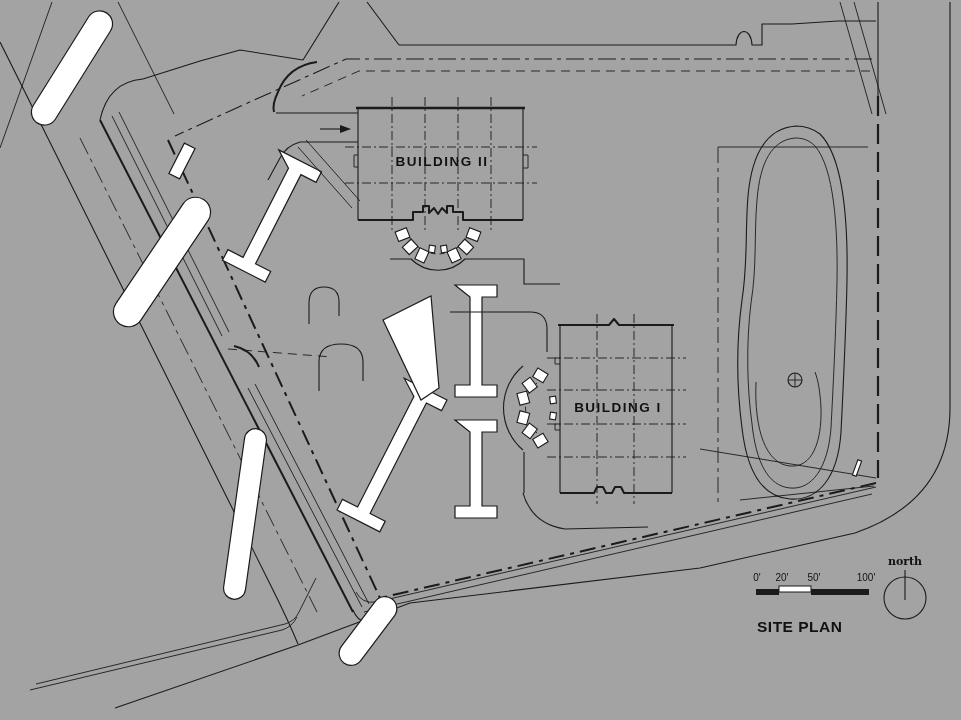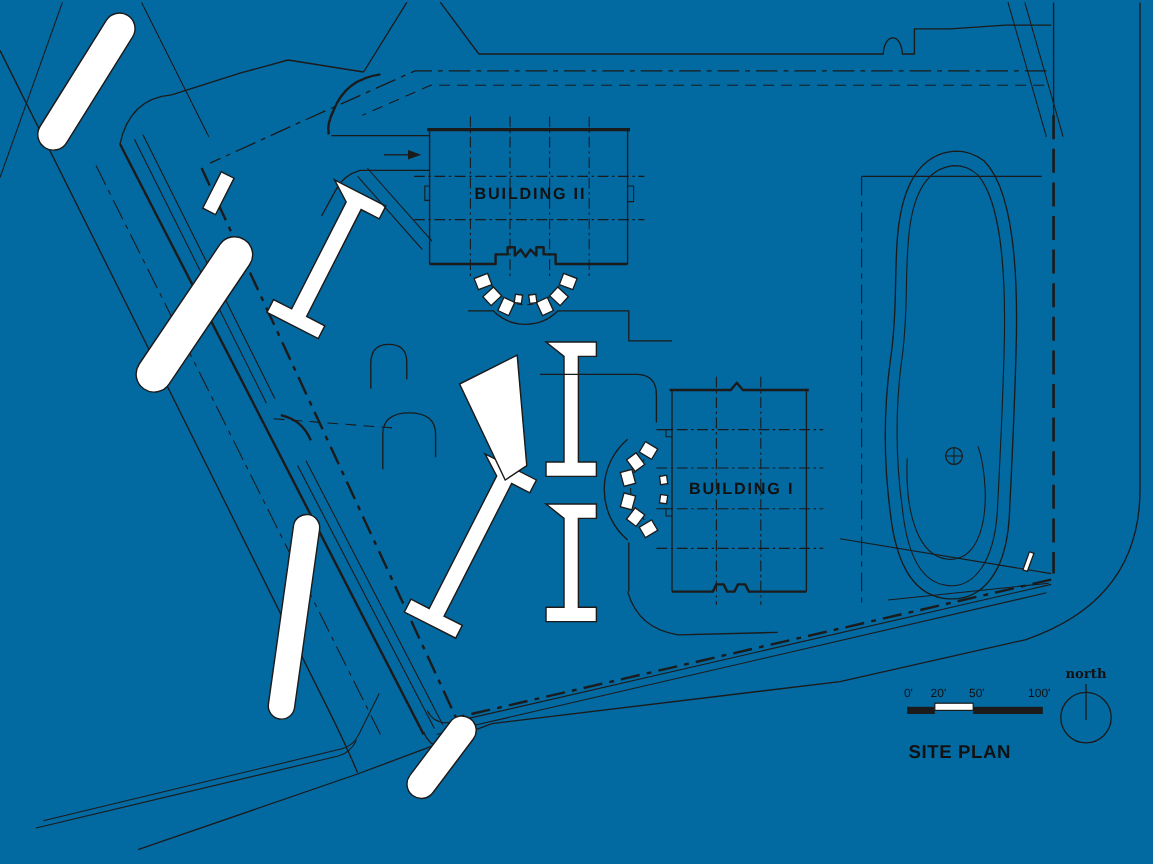--- a/index.html
+++ b/index.html
@@ -1,16 +1,16 @@
 <!DOCTYPE html>
 <html><head>
 <meta charset="utf-8">
 <style>
   html,body{margin:0;padding:0;background:#ffffff;}
-  .canvas{position:relative;width:961px;height:720px;background:#0369a1;overflow:hidden;
+  .canvas{position:relative;width:961px;height:720px;background:#a3a3a3;overflow:hidden;
           font-family:"Liberation Sans",sans-serif;}
   svg{display:block;}
   .ln{fill:none;stroke:#1b1b1b;stroke-width:1.1;stroke-linecap:butt;stroke-linejoin:round;}
   .thin{stroke-width:0.9;}
   .bold{stroke-width:2;}
   .xbold{stroke-width:2.6;}
   .dash{stroke-dasharray:9,6;}
   .dashdot{stroke-dasharray:18,5,4,5;}
   .griddd{stroke-dasharray:9,3,2,3;stroke-width:0.9;}
   .propdash{stroke-dasharray:16,6,4,6;stroke-width:2;}

